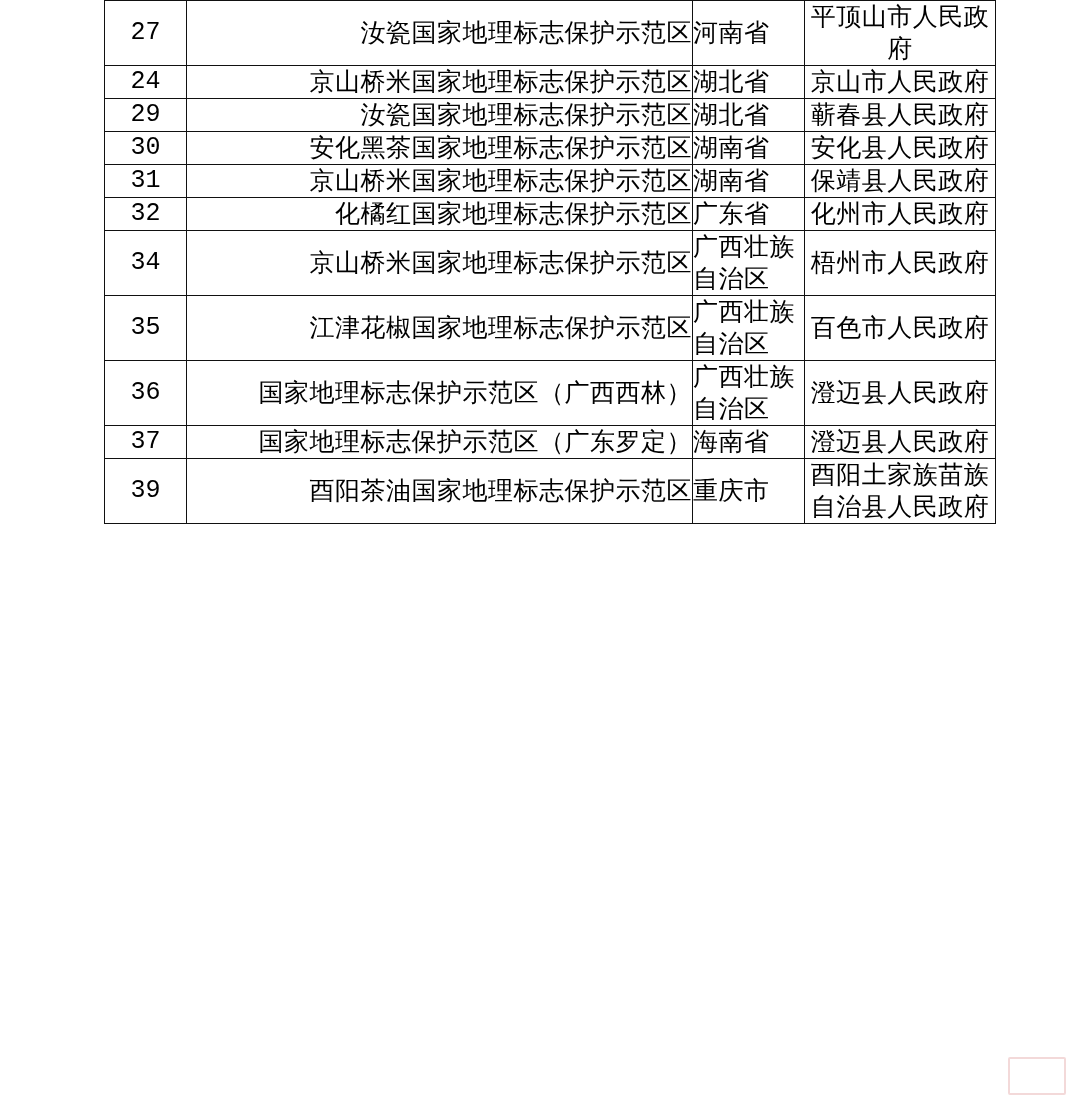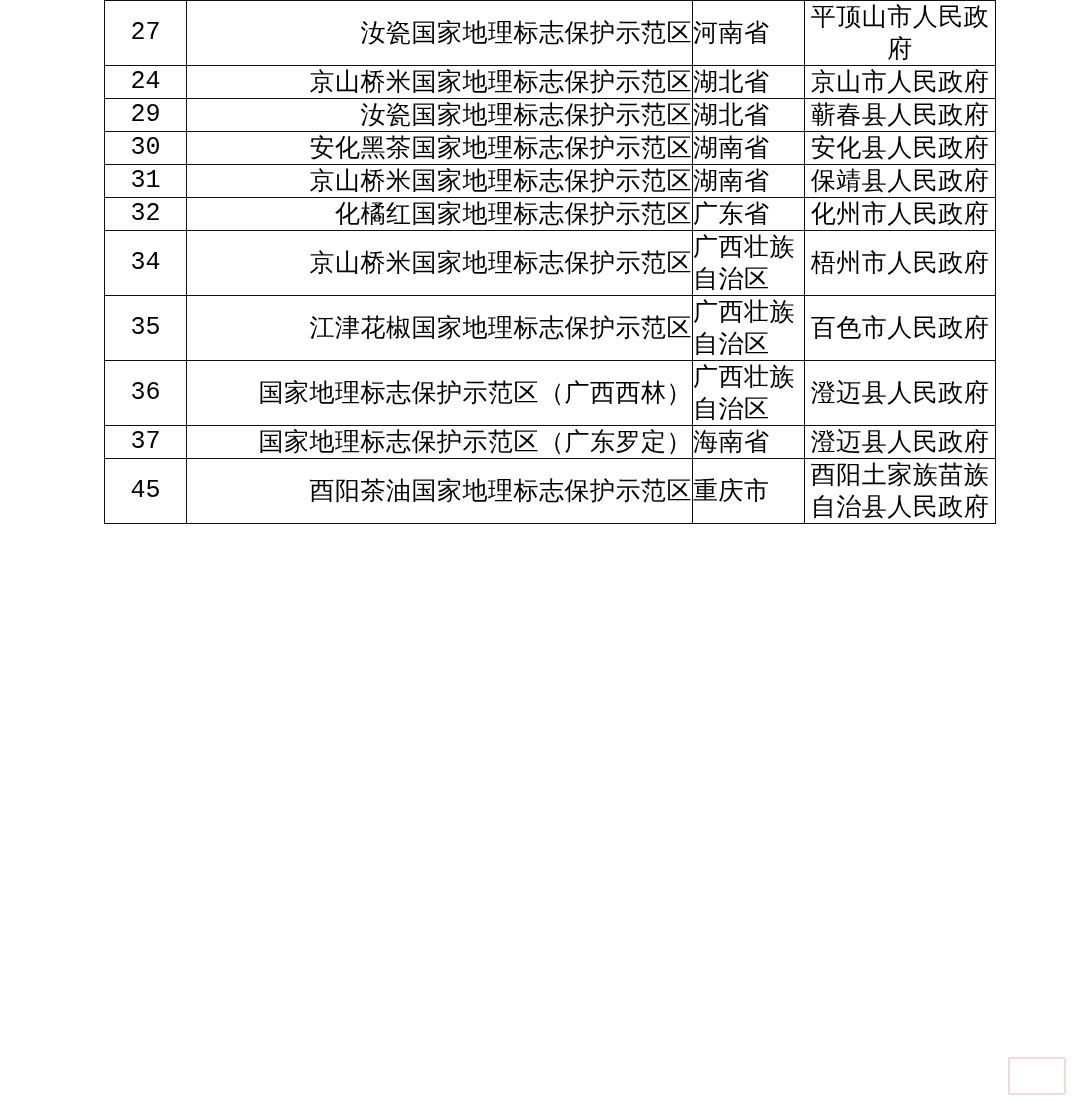--- a/index.html
+++ b/index.html
@@ -140,21 +140,21 @@
         <td class="cell-prov">广西壮族自治区</td>
         <td class="cell-gov">澄迈县人民政府</td>
       </tr>
       <tr>
         <td class="cell-num">37</td>
         <td class="cell-name">国家地理标志保护示范区（广东罗定）</td>
         <td class="cell-prov">海南省</td>
         <td class="cell-gov">澄迈县人民政府</td>
       </tr>
       <tr>
-        <td class="cell-num">45</td>
+        <td class="cell-num">39</td>
         <td class="cell-name">酉阳茶油国家地理标志保护示范区</td>
         <td class="cell-prov">重庆市</td>
         <td class="cell-gov">酉阳土家族苗族自治县人民政府</td>
       </tr>
     </tbody>
   </table>
 
   <div class="wm"></div>
 </div>
 

